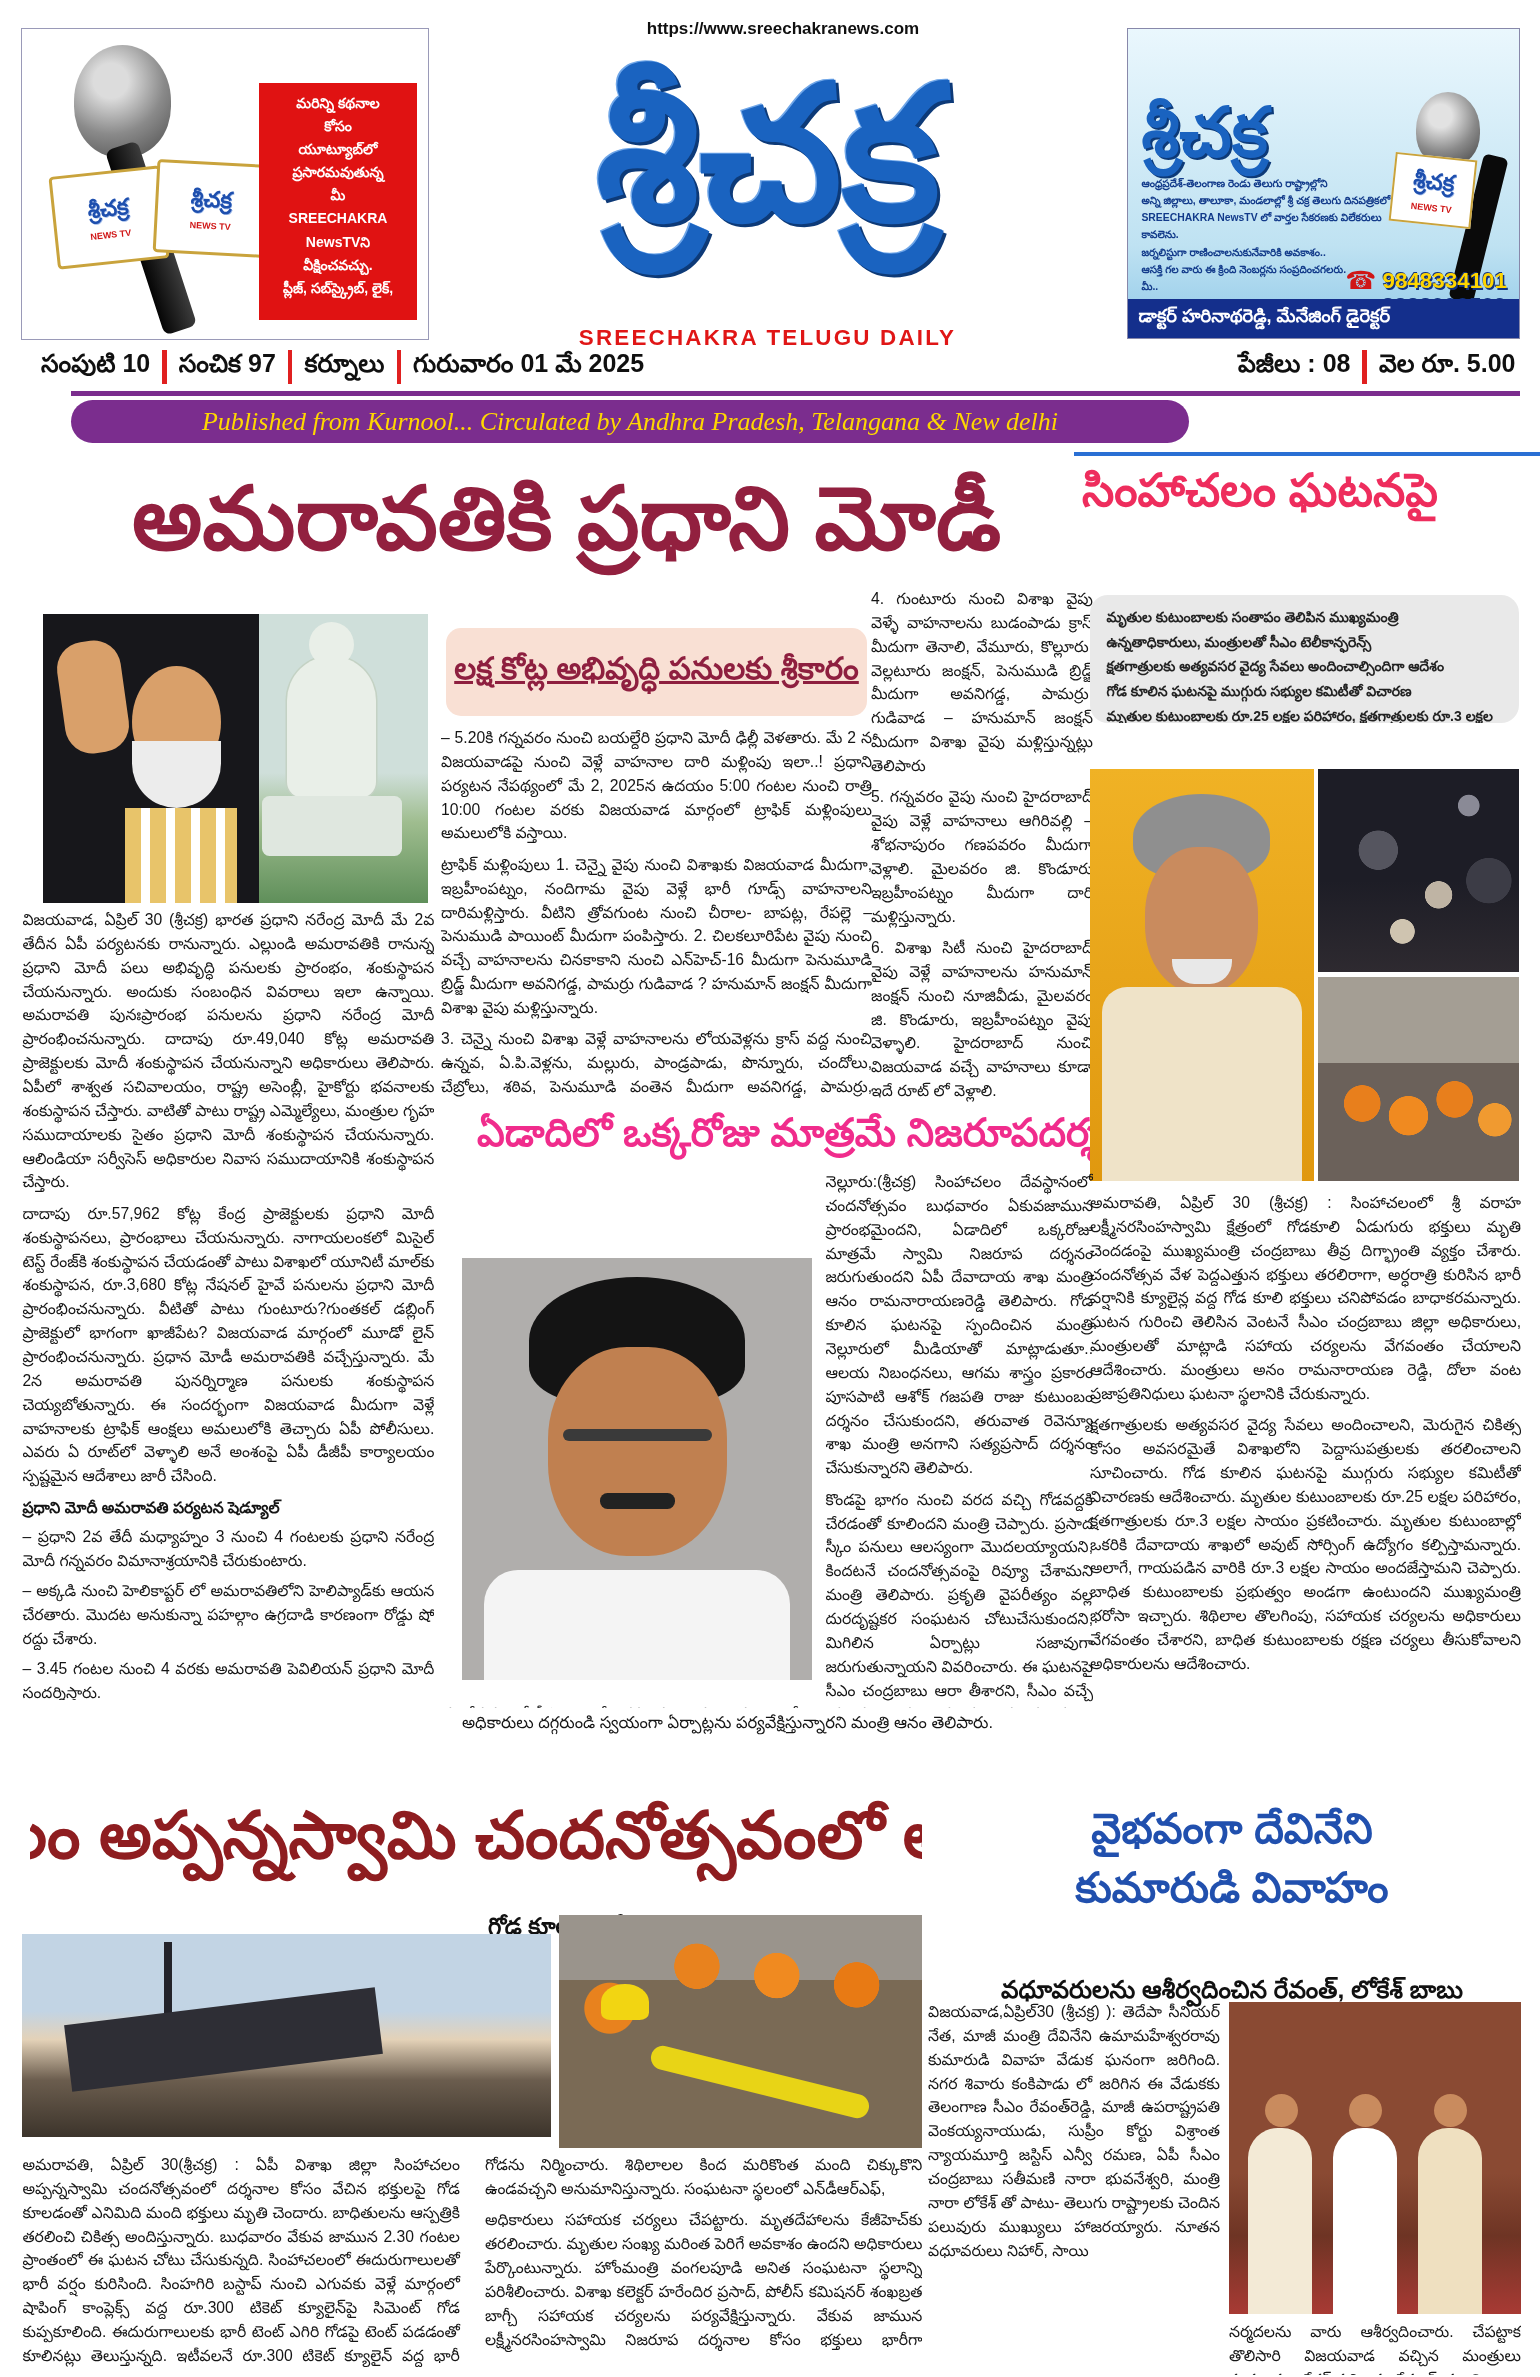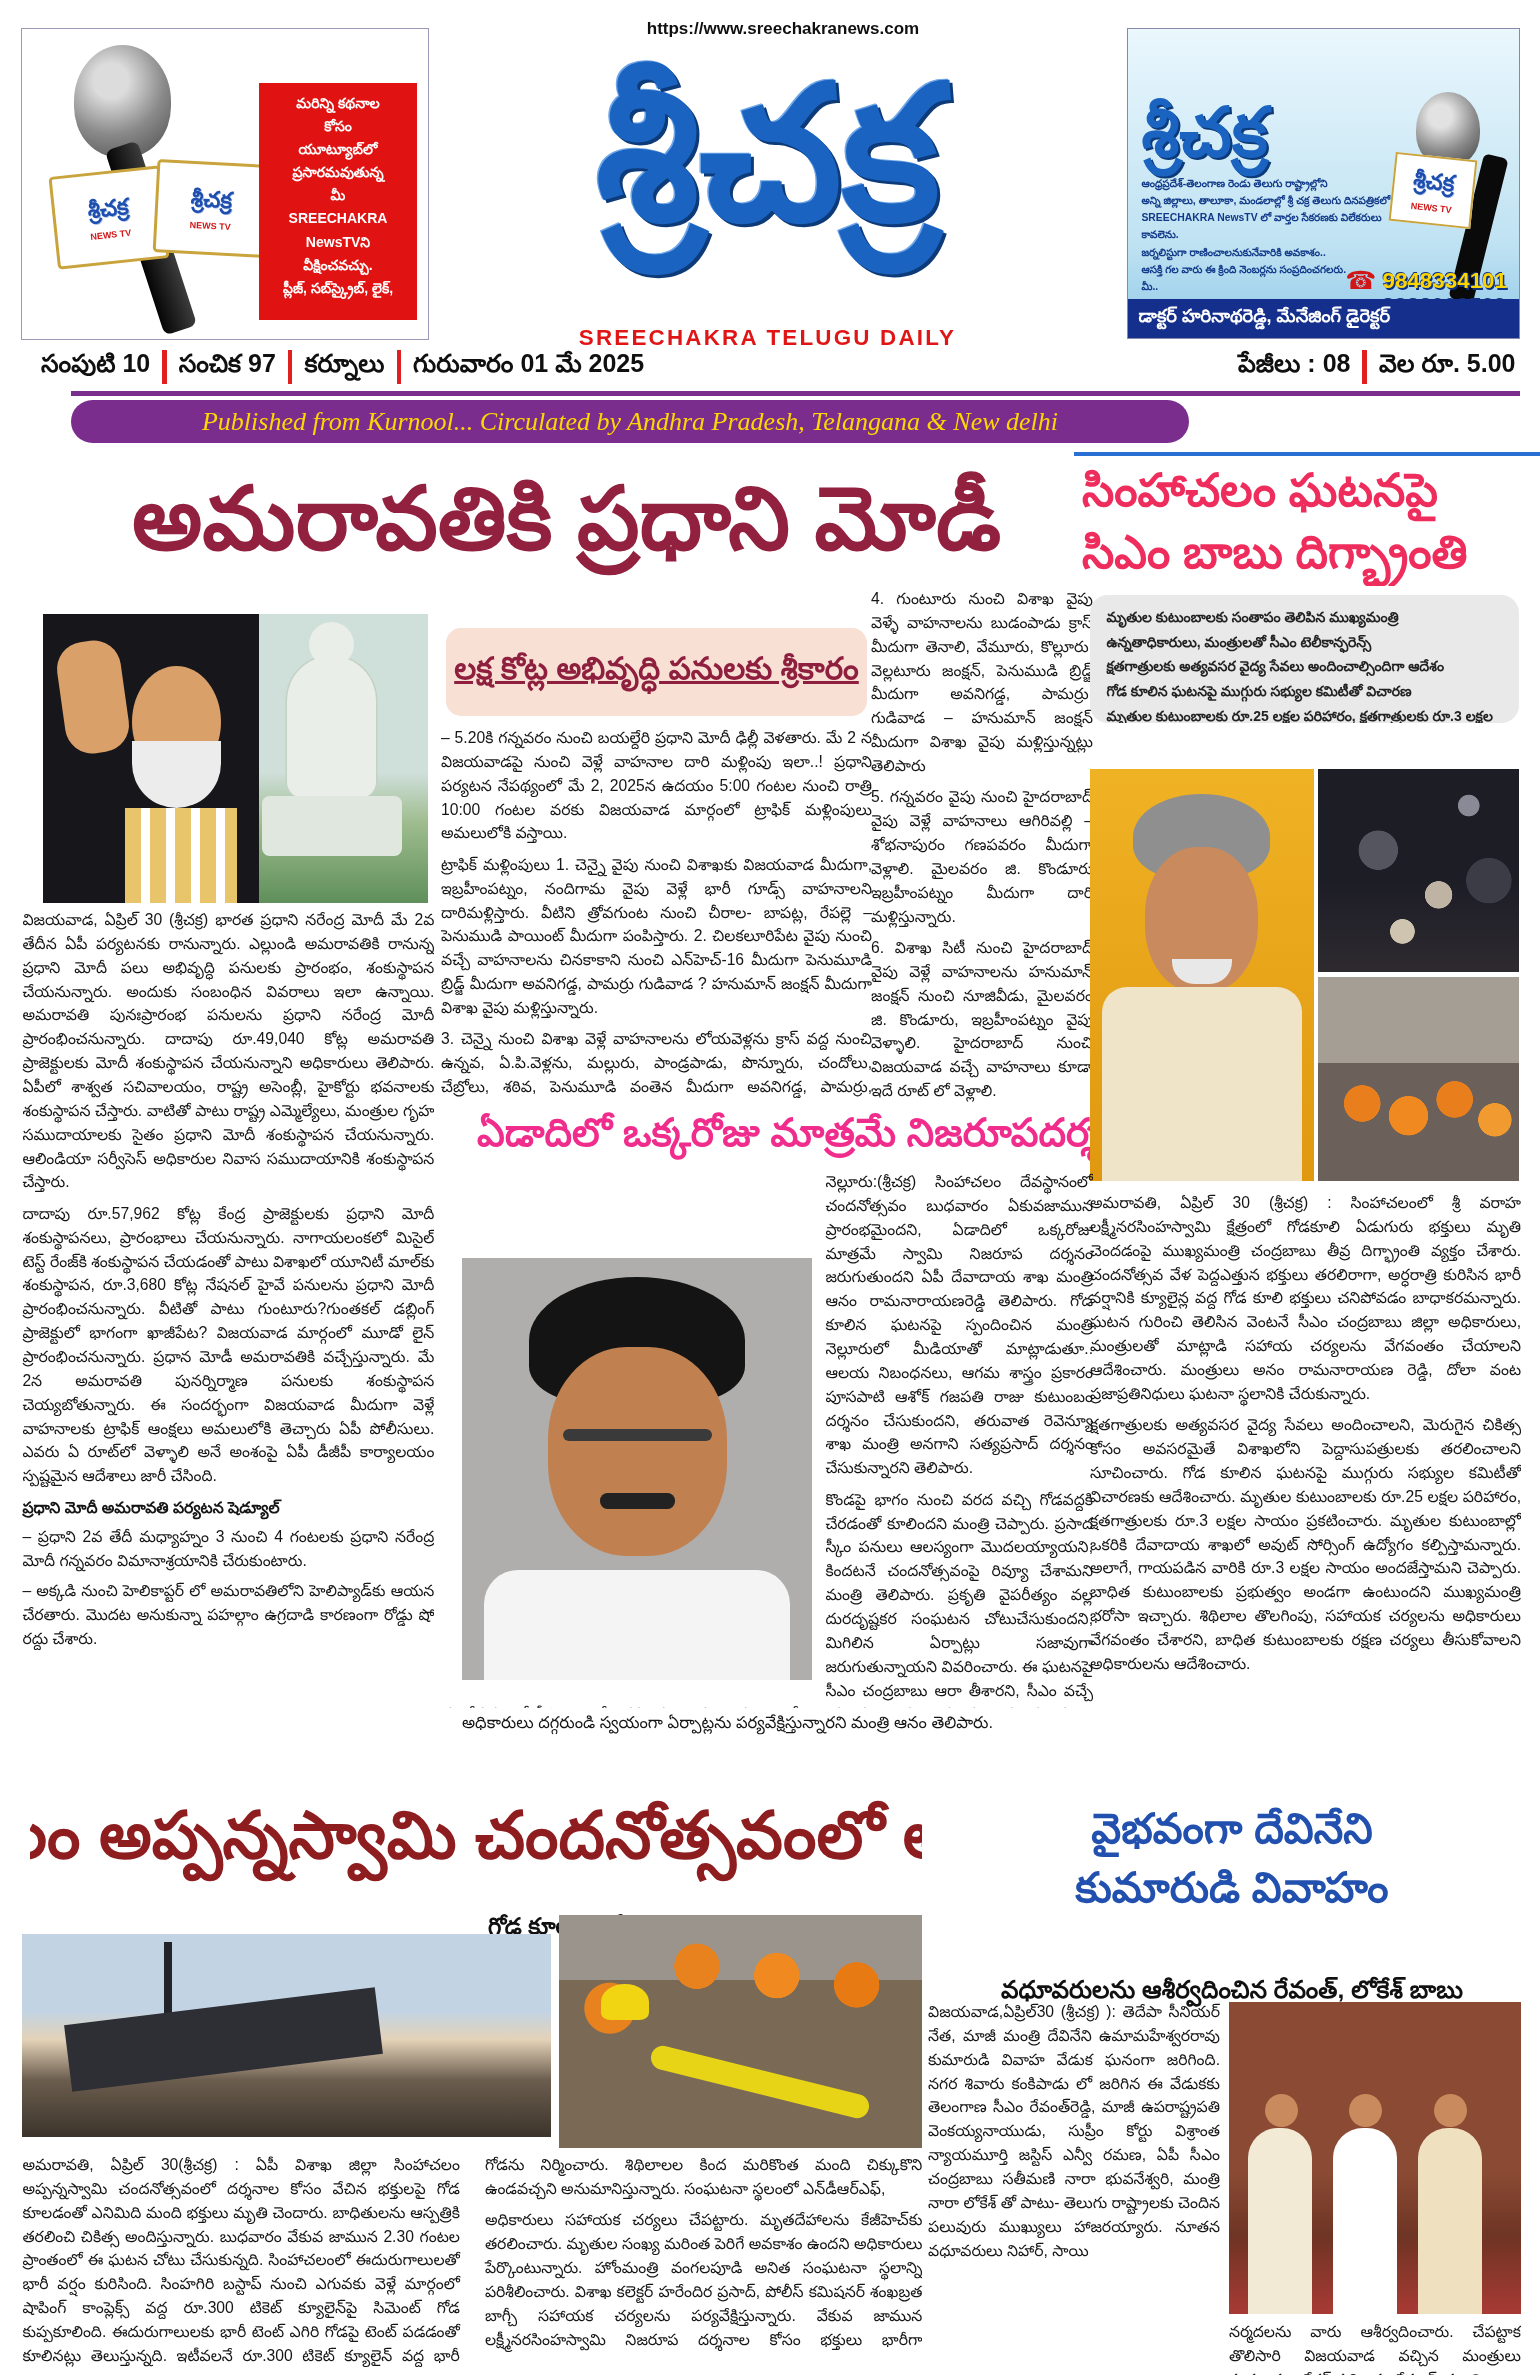--- a/index.html
+++ b/index.html
@@ -255,38 +255,38 @@
 
   <div class="abs lead-col1 body-text">
     <div>
         <div class="para">విజయవాడ, ఏప్రిల్ 30 (శ్రీచక్ర)  భారత ప్రధాని నరేంద్ర మోదీ మే 2వ తేదీన ఏపీ పర్యటనకు రానున్నారు. ఎల్లుండి అమరావతికి రానున్న ప్రధాని మోదీ పలు అభివృద్ధి పనులకు ప్రారంభం, శంకుస్థాపన చేయనున్నారు. అందుకు సంబంధిన వివరాలు ఇలా ఉన్నాయి. అమరావతి పునఃప్రారంభ పనులను ప్రధాని నరేంద్ర మోదీ ప్రారంభించనున్నారు. దాదాపు రూ.49,040 కోట్ల అమరావతి ప్రాజెక్టులకు మోదీ శంకుస్థాపన చేయనున్నాని అధికారులు తెలిపారు. ఏపీలో శాశ్వత సచివాలయం, రాష్ట్ర అసెంబ్లీ, హైకోర్టు భవనాలకు శంకుస్థాపన చేస్తారు. వాటితో పాటు రాష్ట్ర ఎమ్మెల్యేలు, మంత్రుల గృహ సముదాయాలకు సైతం ప్రధాని మోదీ శంకుస్థాపన చేయనున్నారు. ఆలిండియా సర్వీసెస్ అధికారుల నివాస సముదాయానికి శంకుస్థాపన చేస్తారు.</div>
         <div class="para">దాదాపు రూ.57,962 కోట్ల కేంద్ర ప్రాజెక్టులకు ప్రధాని మోదీ శంకుస్థాపనలు, ప్రారంభాలు చేయనున్నారు. నాగాయలంకలో మిసైల్ టెస్ట్ రేంజ్‌కి శంకుస్థాపన చేయడంతో పాటు విశాఖలో యూనిటీ మాల్‌కు శంకుస్థాపన, రూ.3,680 కోట్ల నేషనల్ హైవే పనులను ప్రధాని మోదీ ప్రారంభించనున్నారు. వీటితో పాటు గుంటూరు?గుంతకల్ డబ్లింగ్ ప్రాజెక్టులో భాగంగా ఖాజీపేట? విజయవాడ మార్గంలో మూడో లైన్ ప్రారంభించనున్నారు. ప్రధాన మోడీ అమరావతికి వచ్చేస్తున్నారు. మే 2న అమరావతి పునర్నిర్మాణ పనులకు శంకుస్థాపన చెయ్యబోతున్నారు. ఈ సందర్భంగా విజయవాడ మీదుగా వెళ్లే వాహనాలకు ట్రాఫిక్ ఆంక్షలు అమలులోకి తెచ్చారు ఏపీ పోలీసులు. ఎవరు ఏ రూట్‌లో వెళ్ళాలి అనే అంశంపై ఏపీ డీజీపీ కార్యాలయం స్పష్టమైన ఆదేశాలు జారీ చేసింది.</div>
       </div>
     <div class="sched-title">ప్రధాని మోదీ అమరావతి పర్యటన షెడ్యూల్</div>
     <div>
         <div class="sched-item">–  ప్రధాని 2వ తేదీ మధ్యాహ్నం 3 నుంచి 4 గంటలకు ప్రధాని నరేంద్ర మోదీ గన్నవరం విమానాశ్రయానికి చేరుకుంటారు.</div>
         <div class="sched-item">–  అక్కడి నుంచి హెలికాప్టర్ లో అమరావతిలోని హెలిప్యాడ్‌కు ఆయన చేరతారు. మొదట అనుకున్నా పహల్గాం ఉగ్రదాడి కారణంగా రోడ్డు షో రద్దు చేశారు.</div>
+        <div class="sched-item">–  3.45 గంటల నుంచి 4 వరకు అమరావతి పెవిలియన్ ప్రధాని మోదీ సందర్శిస్తారు.</div>
       </div>
   </div>
 
   <div class="abs pink-box">లక్ష కోట్ల అభివృద్ధి పనులకు శ్రీకారం</div>
   <div class="abs lead-col2 body-text">
       <div class="para">–  5.20కి గన్నవరం నుంచి బయల్దేరి ప్రధాని మోదీ ఢిల్లీ వెళతారు. మే 2 న విజయవాడపై నుంచి వెళ్లే వాహనాల దారి మళ్లింపు ఇలా..! ప్రధాని పర్యటన నేపథ్యంలో మే 2, 2025న ఉదయం 5:00 గంటల నుంచి రాత్రి 10:00 గంటల వరకు విజయవాడ మార్గంలో ట్రాఫిక్ మళ్లింపులు అమలులోకి వస్తాయి.</div>
       <div class="para">ట్రాఫిక్ మళ్లింపులు 1. చెన్నై వైపు నుంచి విశాఖకు విజయవాడ మీదుగా, ఇబ్రహీంపట్నం, నందిగామ వైపు వెళ్లే భారీ గూడ్స్ వాహనాలని దారిమళ్లిస్తారు. వీటిని త్రోవగుంట నుంచి చీరాల- బాపట్ల, రేపల్లె – పెనుముడి పాయింట్ మీదుగా పంపిస్తారు. 2. చిలకలూరిపేట వైపు నుంచి వచ్చే వాహనాలను చినకాకాని నుంచి ఎన్‌హెచ్-16 మీదుగా పెనుమూడి బ్రిడ్జ్ మీదుగా అవనిగడ్డ, పామర్రు గుడివాడ ? హనుమాన్ జంక్షన్ మీదుగా విశాఖ వైపు మళ్లిస్తున్నారు.</div>
       <div class="para">3. చెన్నై నుంచి విశాఖ వెళ్లే వాహనాలను లోయవెళ్లను క్రాస్ వద్ద నుంచి ఉన్నవ, ఏ.పి.వెళ్లను, మల్లురు, పాండ్రపాడు, పొన్నూరు, చందోలు, చేబ్రోలు, శఠివ, పెనుమూడి వంతెన మీదుగా అవనిగడ్డ, పామర్రు, గుడివాడ- హనుమాన్ జంక్షన్ మీదుగా విశాఖ వైపు మళ్లిస్తున్నారు.</div>
     </div>
   <div class="abs traffic-col body-text">
       <div class="para">4. గుంటూరు నుంచి విశాఖ వైపు వెళ్ళే వాహనాలను బుడంపాడు క్రాస్ మీదుగా తెనాలి, వేమూరు, కొల్లూరు, వెల్లటూరు జంక్షన్, పెనుముడి బ్రిడ్జ్ మీదుగా అవనిగడ్డ, పామర్రు, గుడివాడ – హనుమాన్ జంక్షన్ మీదుగా విశాఖ వైపు మళ్లిస్తున్నట్లు తెలిపారు</div>
       <div class="para">5. గన్నవరం వైపు నుంచి హైదరాబాద్ వైపు వెళ్లే వాహనాలు ఆగిరివల్లి – శోభనాపురం గణపవరం మీదుగా వెళ్లాలి. మైలవరం జి. కొండూరు ఇబ్రహీంపట్నం మీదుగా దారి మళ్లిస్తున్నారు.</div>
       <div class="para">6. విశాఖ సిటీ నుంచి హైదరాబాద్ వైపు వెళ్లే వాహనాలను హనుమాన్ జంక్షన్ నుంచి నూజివీడు, మైలవరం జి. కొండూరు, ఇబ్రహీంపట్నం వైపు వెళ్ళాలి. హైదరాబాద్ నుంచి విజయవాడ వచ్చే వాహనాలు కూడా ఇదే రూట్ లో వెళ్లాలి.</div>
     </div>
 
   <div class="abs cm-headline">
     <div>సింహాచలం ఘటనపై</div>
-    <div>సిఎం బాబు దిగ్భ్రాంతి</div>
   </div>
   <div class="abs cm-graybox">
       <div class="cm-bullet">మృతుల కుటుంబాలకు సంతాపం తెలిపిన ముఖ్యమంత్రి</div>
       <div class="cm-bullet">ఉన్నతాధికారులు, మంత్రులతో సీఎం టెలీకాన్ఫరెన్స్</div>
       <div class="cm-bullet">క్షతగాత్రులకు అత్యవసర వైద్య సేవలు అందించాల్సిందిగా ఆదేశం</div>
       <div class="cm-bullet">గోడ కూలిన ఘటనపై ముగ్గురు సభ్యుల కమిటీతో విచారణ</div>
       <div class="cm-bullet">మృతుల కుటుంబాలకు రూ.25 లక్షల పరిహారం, క్షతగాత్రులకు రూ.3 లక్షల సాయం</div>
       <div class="cm-bullet">మృతుల కుటుంబాల్లో ఒకరికి దేవాదాయ శాఖలో అవుట్ సోర్సింగ్ ఉద్యోగం</div>
     </div>
 

